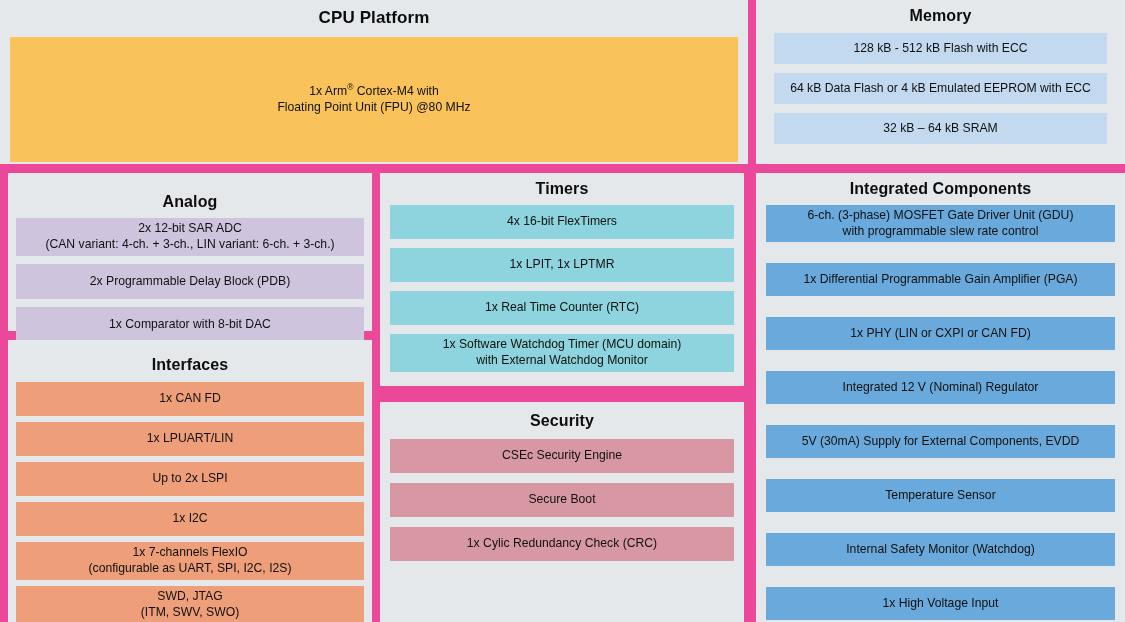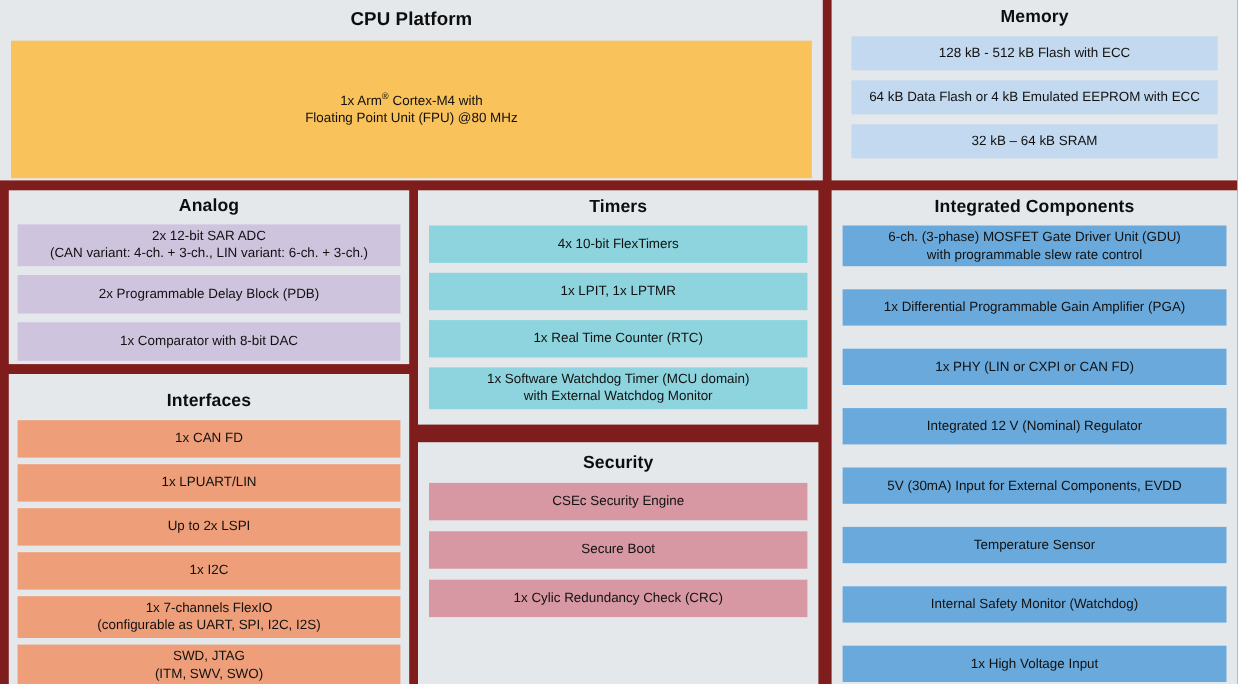--- a/index.html
+++ b/index.html
@@ -9,21 +9,21 @@
     height: 622px;
     background: #ffffff;
     font-family: "Liberation Sans", sans-serif;
     overflow: hidden;
   }
 
   #diagram {
     position: relative;
     width: 1125px;
     height: 622px;
-    background: #7f1d1d;
+    background: #ec4899;
   }
 
   .panel {
     position: absolute;
     background: #e4e8eb;
     padding: 0;
   }
 
   .panel-title {
     text-align: center;
@@ -56,21 +56,21 @@
   #panel-cpu .block { height: 125px; background: #f9c25a; }
 
   
   #panel-memory { left: 756px; top: 0px; width: 369px; height: 164px; }
   #panel-memory .panel-title { padding-top: 7px; font-size: 16px; }
   #panel-memory .blocks { padding: 8px 18px 0 18px; gap: 9px; }
   #panel-memory .block { height: 31px; background: #c3d9ef; }
 
   
   #panel-analog { left: 8px; top: 173px; width: 364px; height: 158px; }
-  #panel-analog .panel-title { padding-top: 6px; }
+  #panel-analog .panel-title { padding-top: 20px; }
   #panel-analog .blocks { padding: 7px 8px 0 8px; gap: 8px; }
   #panel-analog .block { height: 35px; background: #cec4de; justify-content: center; }
   #panel-analog .block.tall { height: 38px; }
 
   
   #panel-interfaces { left: 8px; top: 340px; width: 364px; height: 282px; }
   #panel-interfaces .panel-title { padding-top: 16px; }
   #panel-interfaces .blocks { padding: 8px 8px 0 8px; gap: 6px; }
   #panel-interfaces .block { height: 34px; background: #ee9e79; }
   #panel-interfaces .block.tall { height: 38px; }
@@ -155,21 +155,21 @@
           <div>SWD, JTAG</div>
           <div>(ITM, SWV, SWO)</div>
         </div>
       </div>
     </div>
   </div>
 
   <div class="panel" id="panel-timers">
     <div class="panel-title">Timers</div>
     <div class="blocks">
-      <div class="block">4x 10-bit FlexTimers</div>
+      <div class="block">4x 16-bit FlexTimers</div>
       <div class="block">1x LPIT, 1x LPTMR</div>
       <div class="block">1x Real Time Counter (RTC)</div>
       <div class="block tall">
         <div>
           <div>1x Software Watchdog Timer (MCU domain)</div>
           <div>with External Watchdog Monitor</div>
         </div>
       </div>
     </div>
   </div>
@@ -188,21 +188,21 @@
     <div class="blocks">
       <div class="block tall">
         <div>
           <div>6-ch. (3-phase) MOSFET Gate Driver Unit (GDU)</div>
           <div>with programmable slew rate control</div>
         </div>
       </div>
       <div class="block">1x Differential Programmable Gain Amplifier (PGA)</div>
       <div class="block">1x PHY (LIN or CXPI or CAN FD)</div>
       <div class="block">Integrated 12 V (Nominal) Regulator</div>
-      <div class="block">5V (30mA) Input for External Components, EVDD</div>
+      <div class="block">5V (30mA) Supply for External Components, EVDD</div>
       <div class="block">Temperature Sensor</div>
       <div class="block">Internal Safety Monitor (Watchdog)</div>
       <div class="block">1x High Voltage Input</div>
       <div class="block">Battery Monitoring Pin</div>
     </div>
   </div>
 
 </div>
 
 </body></html>

